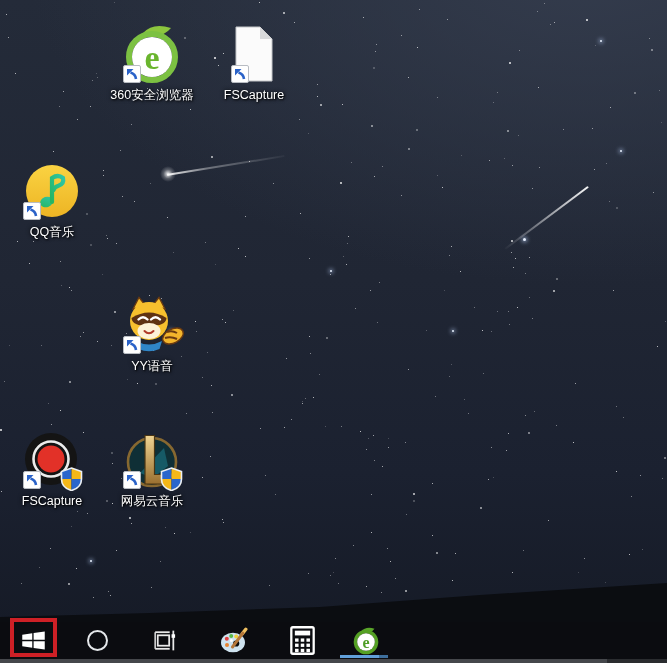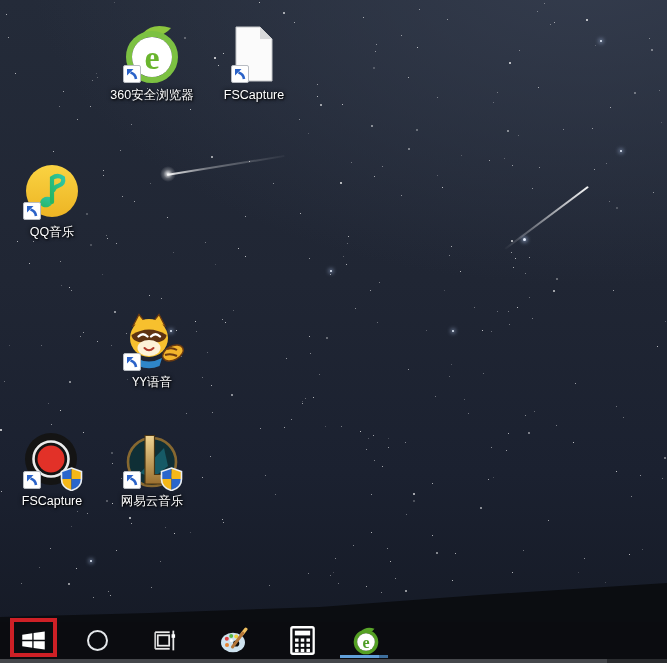--- a/index.html
+++ b/index.html
@@ -420,21 +420,21 @@
         <rect x="0.5" y="0.5" width="17" height="17" rx="1.5" fill="#fff" stroke="#b8bcc2"></rect>
         <path d="M4 4 L10.5 4 L4 10.5 Z" fill="#2a62c8"></path>
         <path d="M7.5 7.5 Q12.5 9 13 14" stroke="#2a62c8" stroke-width="2.6" fill="none"></path>
       </svg>
     </div>
     <div class="icon-label">QQ音乐</div>
   </div>
 
 
 
-  <div class="cell" style="left:102px;top:313px;font-family:Liberation Mono, monospace;">
+  <div class="cell" style="left:102px;top:296px;">
     <div class="icon-wrap">
       <svg width="62" height="58" viewBox="0 0 62 58">
         <ellipse cx="50" cy="40" rx="11" ry="7" fill="#f3b52c" stroke="#6b3a10" stroke-width="1.4" transform="rotate(-28 50 40)"></ellipse>
         <path d="M44 36 q5 -2 10 1 M42 42 q6 -2 12 1" stroke="#6b3a10" stroke-width="2" fill="none"></path>
         <path d="M10 13 L16 1.5 L23 10 Z" fill="#f7c02e" stroke="#6b3a10" stroke-width="1.3"></path>
         <path d="M42 13 L36 1.5 L29 10 Z" fill="#f7c02e" stroke="#6b3a10" stroke-width="1.3"></path>
         <circle cx="26" cy="25" r="19" fill="#f7c02e"></circle>
         <path d="M8.5 22 Q26 11 43.5 22 Q43 30 26 30 Q9 30 8.5 22 Z" fill="#5e3212"></path>
         <path d="M15.5 23.5 q4.5 -4.5 9 0" stroke="#fff" stroke-width="2.4" fill="none" stroke-linecap="round"></path>
         <path d="M28 23.5 q4.5 -4.5 9 0" stroke="#fff" stroke-width="2.4" fill="none" stroke-linecap="round"></path>

